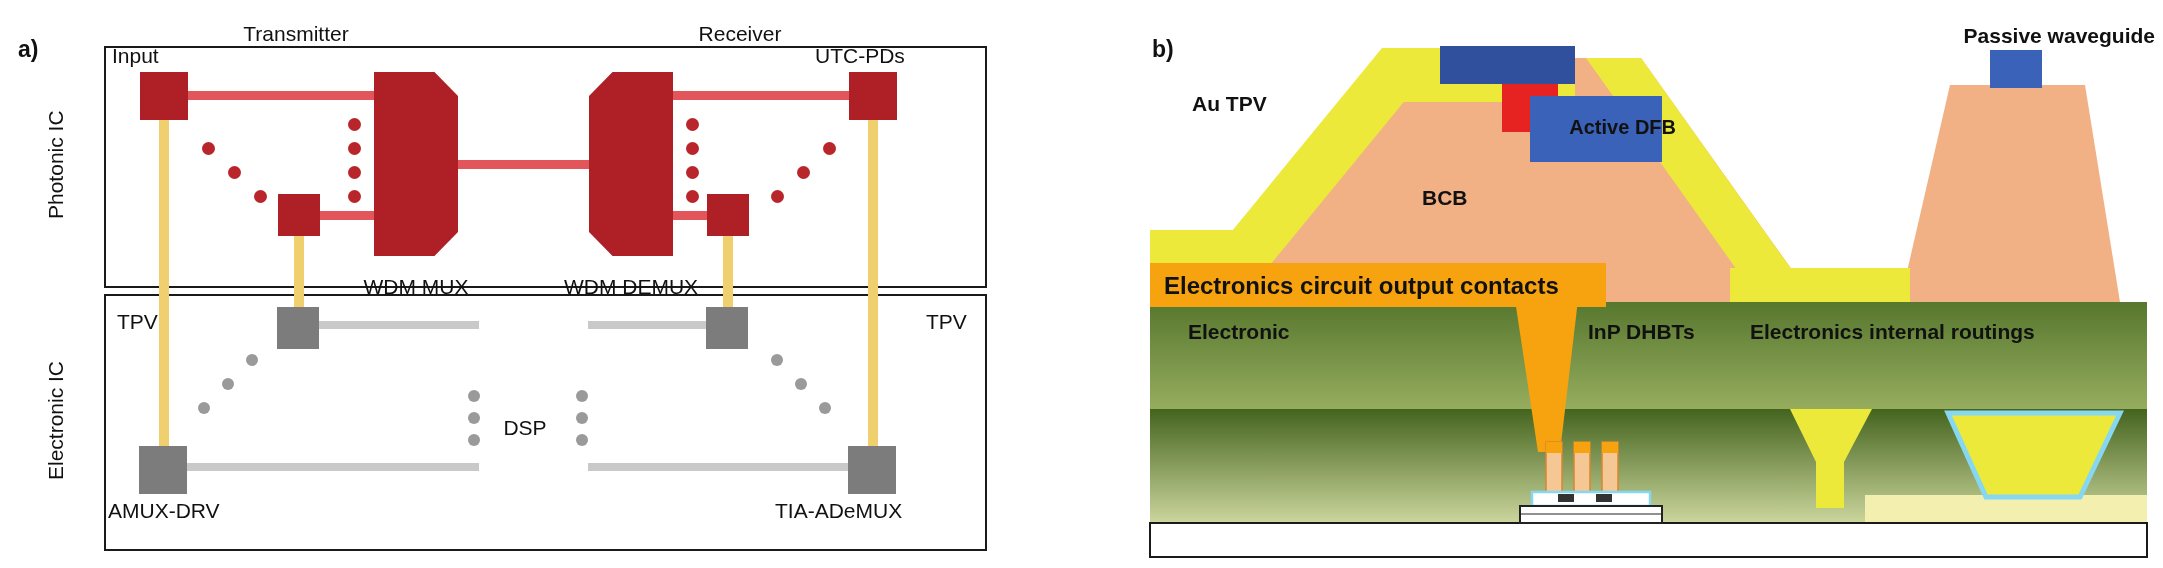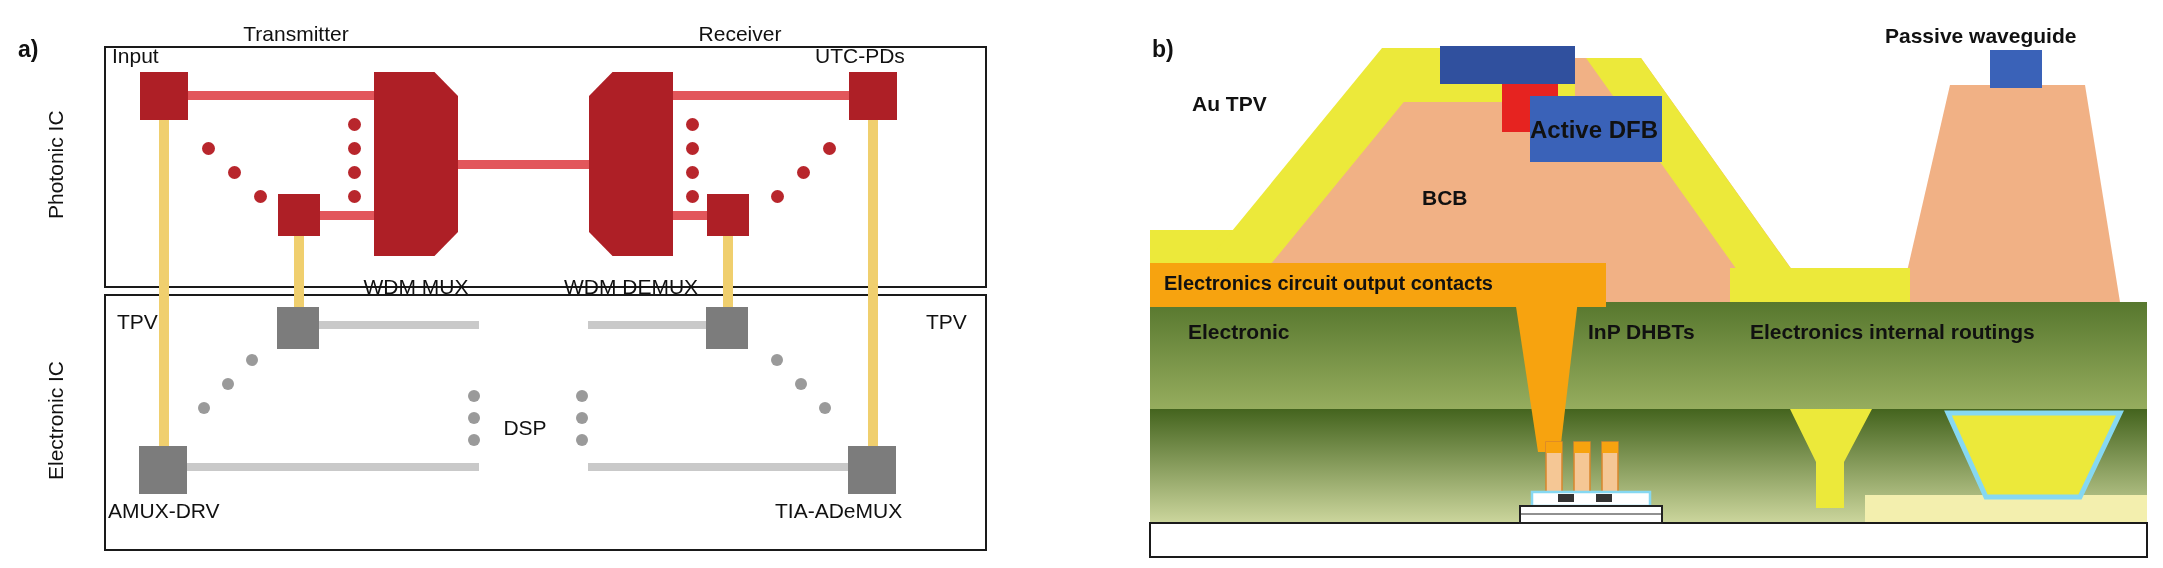--- a/index.html
+++ b/index.html
@@ -15,21 +15,21 @@
   .sq{position:absolute;}
   .hline{position:absolute;height:9px;}
   .rl{background:var(--line-red);}
   .gl{background:var(--line-gray);height:8px;}
   .vline{position:absolute;width:10px;background:var(--tpv-gold);}
   .dot{position:absolute;border-radius:50%;}
   .rd{width:13px;height:13px;background:var(--dot-red);}
   .gd{width:12px;height:12px;background:var(--dot-gray);}
   .io{white-space:pre-line;text-align:center;line-height:25px;}
   .pb-lbl{position:absolute;font-size:21px;font-weight:bold;color:var(--text);white-space:nowrap;}
-  .pb-lbl.c{text-align:left;white-space:normal;}
+  .pb-lbl.c{text-align:right;white-space:normal;}
   .s-g1t{stop-color:var(--green1-top);} .s-g1b{stop-color:var(--green1-bottom);}
   .s-g2t{stop-color:var(--green2-top);} .s-g2b{stop-color:var(--green2-bottom);}
 </style>
 </head>
 <body>
 
 <div class="canvas">
 
   <div class="tag" style="left:18px;top:36px">a)</div>
   <div class="lbl c" style="left:196px;top:6px;width:200px">Transmitter</div>
@@ -158,22 +158,22 @@
       <rect x="402" y="492" width="118" height="14" fill="#ffffff" style="stroke:var(--cyan)" stroke-width="2.5"></rect>
       <rect x="428" y="494" width="16" height="8" fill="#333333"></rect>
       <rect x="466" y="494" width="16" height="8" fill="#333333"></rect>
       <rect x="390" y="506" width="142" height="17" fill="#ffffff" stroke="#222222" stroke-width="2"></rect>
       <line x1="390" y1="514" x2="532" y2="514" stroke="#222222" stroke-width="1"></line>
     </svg>
 
     
     <div class="tag" style="left:22px;top:36px">b)</div>
     <div class="pb-lbl" style="left:62px;top:92px">Au TPV</div>
-    <div class="pb-lbl c" style="left:400px;top:116px;width:146px;font-size:24px">Active DFB</div>
+    <div class="pb-lbl c" style="left:400px;top:116px;width:146px;font-size:20px">Active DFB</div>
     <div class="pb-lbl" style="left:292px;top:186px">BCB</div>
     <div class="pb-lbl c" style="left:755px;top:24px;width:270px">Passive waveguide</div>
-    <div class="pb-lbl" style="left:34px;top:272px;font-size:20px">Electronics circuit output contacts</div>
+    <div class="pb-lbl" style="left:34px;top:272px;font-size:24px">Electronics circuit output contacts</div>
     <div class="pb-lbl" style="left:58px;top:320px">Electronic</div>
     <div class="pb-lbl" style="left:458px;top:320px">InP DHBTs</div>
     <div class="pb-lbl" style="left:620px;top:320px">Electronics internal routings</div>
   </div>
 
 </div>
 
 </body></html>

